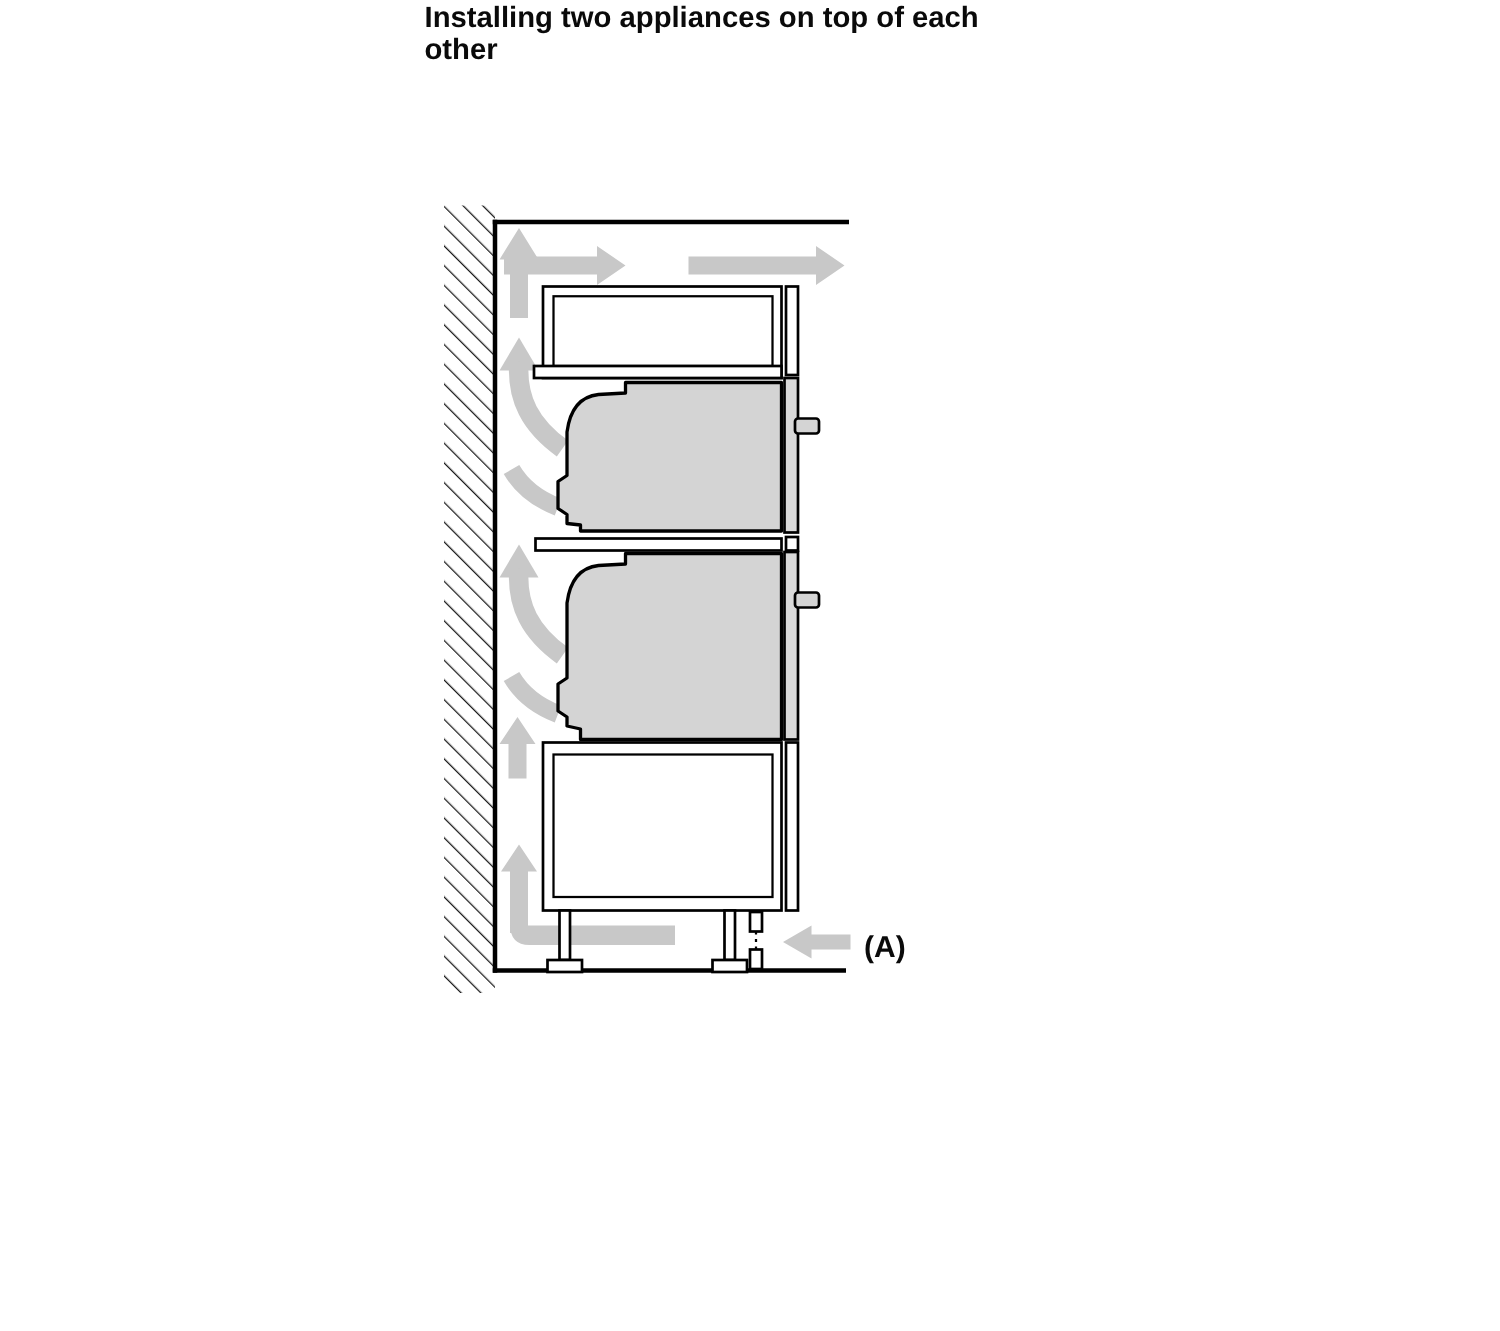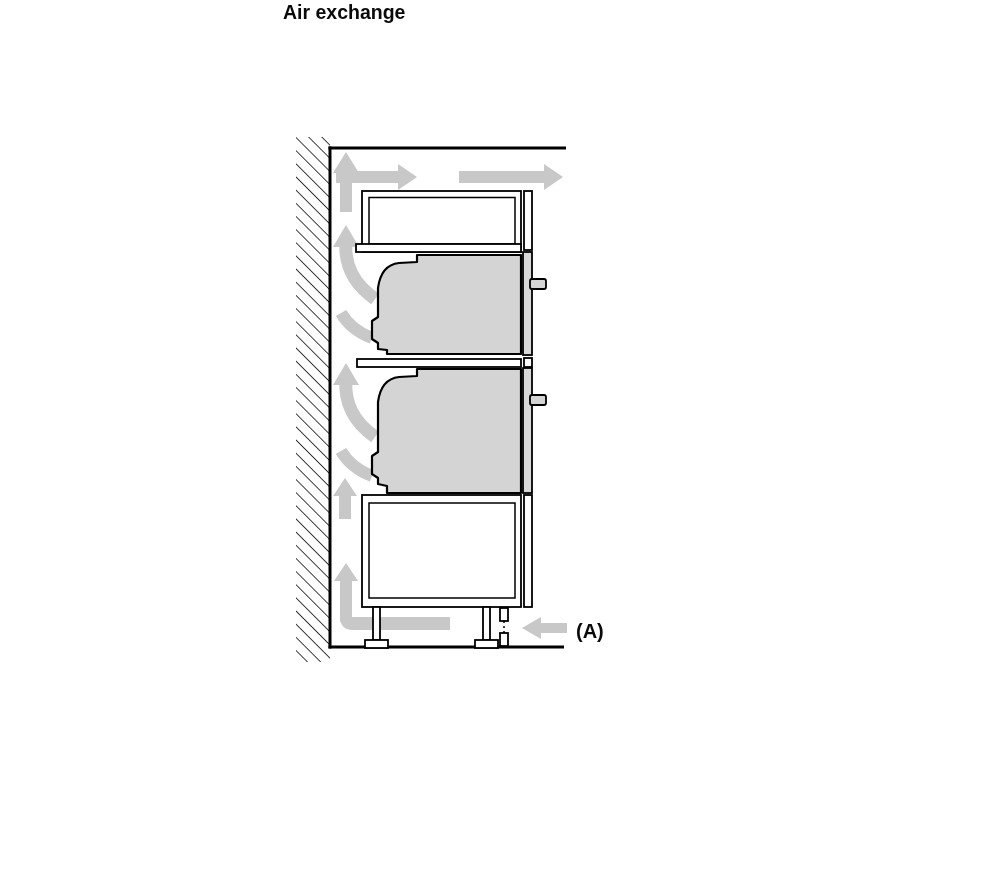--- a/index.html
+++ b/index.html
@@ -11,21 +11,21 @@
   .caption .bold{font-weight:bold;}
   svg{position:absolute;left:0;top:0;}
   svg text{font-family:"Liberation Sans", sans-serif;font-weight:bold;font-size:20px;fill:#0a0a0a;}
 </style>
 </head>
 <body>
 
 <div class="page">
 
   <div class="title">
-    <div>Air exchange</div>
+    <div>Installing two appliances on top of each other</div>
   </div>
 
   <svg width="1000" height="887" viewBox="0 0 1000 887">
     <defs>
       <pattern id="hatch" width="9.3" height="9.3" patternUnits="userSpaceOnUse" patternTransform="rotate(-45)">
         <line x1="0" y1="0" x2="0" y2="9.3" stroke="var(--hatch,#1a1a1a)" stroke-width="1.7"></line>
       </pattern>
     </defs>
 
     <rect x="296" y="137" width="34" height="525" fill="url(#hatch)"></rect>

